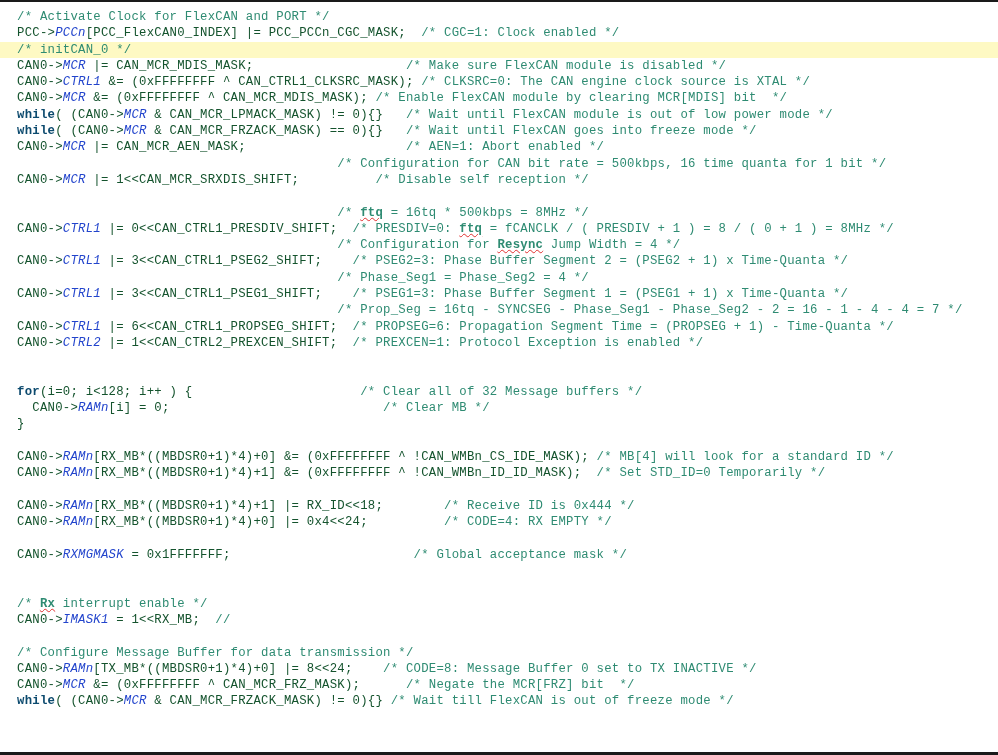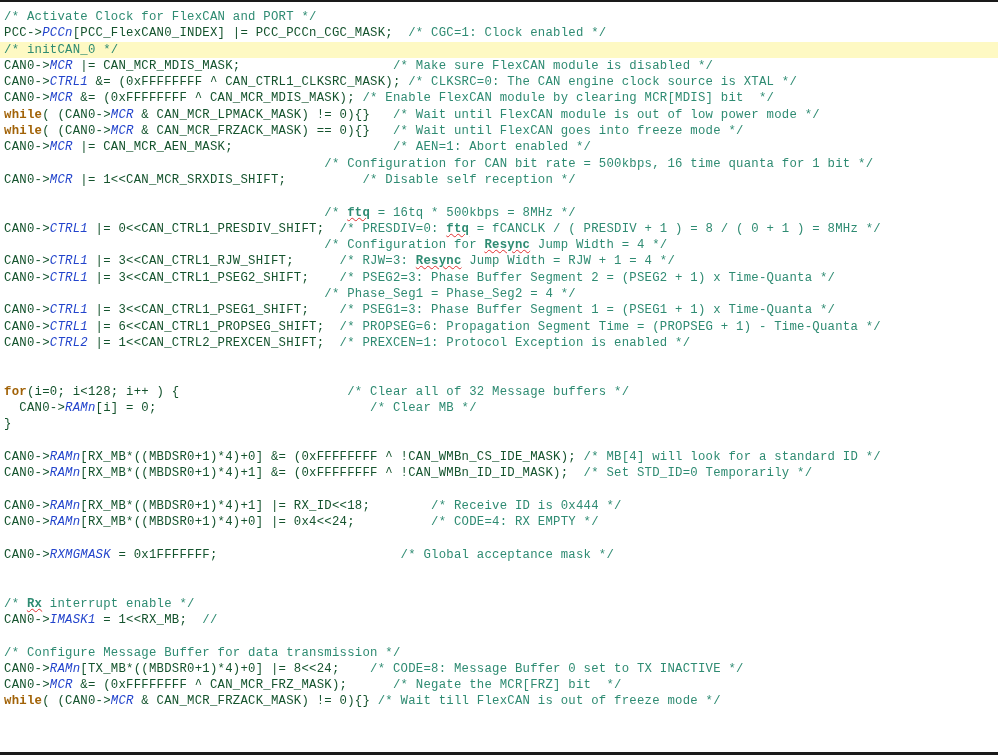--- a/index.html
+++ b/index.html
@@ -29,29 +29,29 @@
     padding-top: 7px;
   }
   .code-line {
     height: 16.3px;
     line-height: 16.3px;
     white-space: pre;
     font-size: 12.3px;
     font-family: "Liberation Mono", "DejaVu Sans Mono", monospace;
     letter-spacing: 0.02em;
     color: #000000;
-    padding-left: 4px;
+    padding-left: 17px;
     box-sizing: border-box;
   }
   .code-line.highlight {
     background: #fef9c3;
   }
   
   .t-cmt { color: #2e8b72; }
-  .t-kw  { color: #a16207; font-weight: bold; }
+  .t-kw  { color: #0c4a6e; font-weight: bold; }
   .t-mem { color: #2244cc; font-style: italic; }
   .t-pln { color: #14532d; }
   .sp {
     
     text-decoration: underline;
     text-decoration-style: wavy;
     text-decoration-color: #e03030;
     text-decoration-thickness: 1px;
     text-underline-offset: 1px;
     font-weight: bold;
@@ -70,24 +70,24 @@
       <div class="code-line"><span class="t-pln">CAN0-&gt;</span><span class="t-mem">MCR</span><span class="t-pln"> &amp;= (0xFFFFFFFF ^ CAN_MCR_MDIS_MASK); </span><span class="t-cmt">/* Enable FlexCAN module by clearing MCR[MDIS] bit  */</span></div>
       <div class="code-line"><span class="t-kw">while</span><span class="t-pln">( (CAN0-&gt;</span><span class="t-mem">MCR</span><span class="t-pln"> &amp; CAN_MCR_LPMACK_MASK) != 0){}   </span><span class="t-cmt">/* Wait until FlexCAN module is out of low power mode */</span></div>
       <div class="code-line"><span class="t-kw">while</span><span class="t-pln">( (CAN0-&gt;</span><span class="t-mem">MCR</span><span class="t-pln"> &amp; CAN_MCR_FRZACK_MASK) == 0){}   </span><span class="t-cmt">/* Wait until FlexCAN goes into freeze mode */</span></div>
       <div class="code-line"><span class="t-pln">CAN0-&gt;</span><span class="t-mem">MCR</span><span class="t-pln"> |= CAN_MCR_AEN_MASK;                     </span><span class="t-cmt">/* AEN=1: Abort enabled */</span></div>
       <div class="code-line"><span class="t-pln">                                          </span><span class="t-cmt">/* Configuration for CAN bit rate = 500kbps, 16 time quanta for 1 bit */</span></div>
       <div class="code-line"><span class="t-pln">CAN0-&gt;</span><span class="t-mem">MCR</span><span class="t-pln"> |= 1&lt;&lt;CAN_MCR_SRXDIS_SHIFT;          </span><span class="t-cmt">/* Disable self reception */</span></div>
       <div class="code-line">&nbsp;</div>
       <div class="code-line"><span class="t-pln">                                          </span><span class="t-cmt">/* </span><span class="t-cmt sp">ftq</span><span class="t-cmt"> = 16tq * 500kbps = 8MHz */</span></div>
       <div class="code-line"><span class="t-pln">CAN0-&gt;</span><span class="t-mem">CTRL1</span><span class="t-pln"> |= 0&lt;&lt;CAN_CTRL1_PRESDIV_SHIFT;  </span><span class="t-cmt">/* PRESDIV=0: </span><span class="t-cmt sp">ftq</span><span class="t-cmt"> = fCANCLK / ( PRESDIV + 1 ) = 8 / ( 0 + 1 ) = 8MHz */</span></div>
       <div class="code-line"><span class="t-pln">                                          </span><span class="t-cmt">/* Configuration for </span><span class="t-cmt sp">Resync</span><span class="t-cmt"> Jump Width = 4 */</span></div>
-      <div class="code-line"><span class="t-pln">CAN0-&gt;</span><span class="t-mem">CTRL1</span><span class="t-pln"> |= 3&lt;&lt;CAN_CTRL1_RJW_SHIFT;      </span><span class="t-cmt">/* RJW=3: </span><span class="t-cmt sp">Resync</span><span class="t-cmt"> Jump Width = RJW + 1 = 4 */</span></div>
       <div class="code-line"><span class="t-pln">CAN0-&gt;</span><span class="t-mem">CTRL1</span><span class="t-pln"> |= 3&lt;&lt;CAN_CTRL1_PSEG2_SHIFT;    </span><span class="t-cmt">/* PSEG2=3: Phase Buffer Segment 2 = (PSEG2 + 1) x Time-Quanta */</span></div>
       <div class="code-line"><span class="t-pln">                                          </span><span class="t-cmt">/* Phase_Seg1 = Phase_Seg2 = 4 */</span></div>
       <div class="code-line"><span class="t-pln">CAN0-&gt;</span><span class="t-mem">CTRL1</span><span class="t-pln"> |= 3&lt;&lt;CAN_CTRL1_PSEG1_SHIFT;    </span><span class="t-cmt">/* PSEG1=3: Phase Buffer Segment 1 = (PSEG1 + 1) x Time-Quanta */</span></div>
+      <div class="code-line"><span class="t-pln">                                          </span><span class="t-cmt">/* Prop_Seg = 16tq - SYNCSEG - Phase_Seg1 - Phase_Seg2 - 2 = 16 - 1 - 4 - 4 = 7 */</span></div>
       <div class="code-line"><span class="t-pln">CAN0-&gt;</span><span class="t-mem">CTRL1</span><span class="t-pln"> |= 6&lt;&lt;CAN_CTRL1_PROPSEG_SHIFT;  </span><span class="t-cmt">/* PROPSEG=6: Propagation Segment Time = (PROPSEG + 1) - Time-Quanta */</span></div>
       <div class="code-line"><span class="t-pln">CAN0-&gt;</span><span class="t-mem">CTRL2</span><span class="t-pln"> |= 1&lt;&lt;CAN_CTRL2_PREXCEN_SHIFT;  </span><span class="t-cmt">/* PREXCEN=1: Protocol Exception is enabled */</span></div>
       <div class="code-line">&nbsp;</div>
       <div class="code-line">&nbsp;</div>
       <div class="code-line"><span class="t-kw">for</span><span class="t-pln">(i=0; i&lt;128; i++ ) {                      </span><span class="t-cmt">/* Clear all of 32 Message buffers */</span></div>
       <div class="code-line"><span class="t-pln">  CAN0-&gt;</span><span class="t-mem">RAMn</span><span class="t-pln">[i] = 0;                            </span><span class="t-cmt">/* Clear MB */</span></div>
       <div class="code-line"><span class="t-pln">}</span></div>
       <div class="code-line">&nbsp;</div>
       <div class="code-line"><span class="t-pln">CAN0-&gt;</span><span class="t-mem">RAMn</span><span class="t-pln">[RX_MB*((MBDSR0+1)*4)+0] &amp;= (0xFFFFFFFF ^ !CAN_WMBn_CS_IDE_MASK); </span><span class="t-cmt">/* MB[4] will look for a standard ID */</span></div>
       <div class="code-line"><span class="t-pln">CAN0-&gt;</span><span class="t-mem">RAMn</span><span class="t-pln">[RX_MB*((MBDSR0+1)*4)+1] &amp;= (0xFFFFFFFF ^ !CAN_WMBn_ID_ID_MASK);  </span><span class="t-cmt">/* Set STD_ID=0 Temporarily */</span></div>

